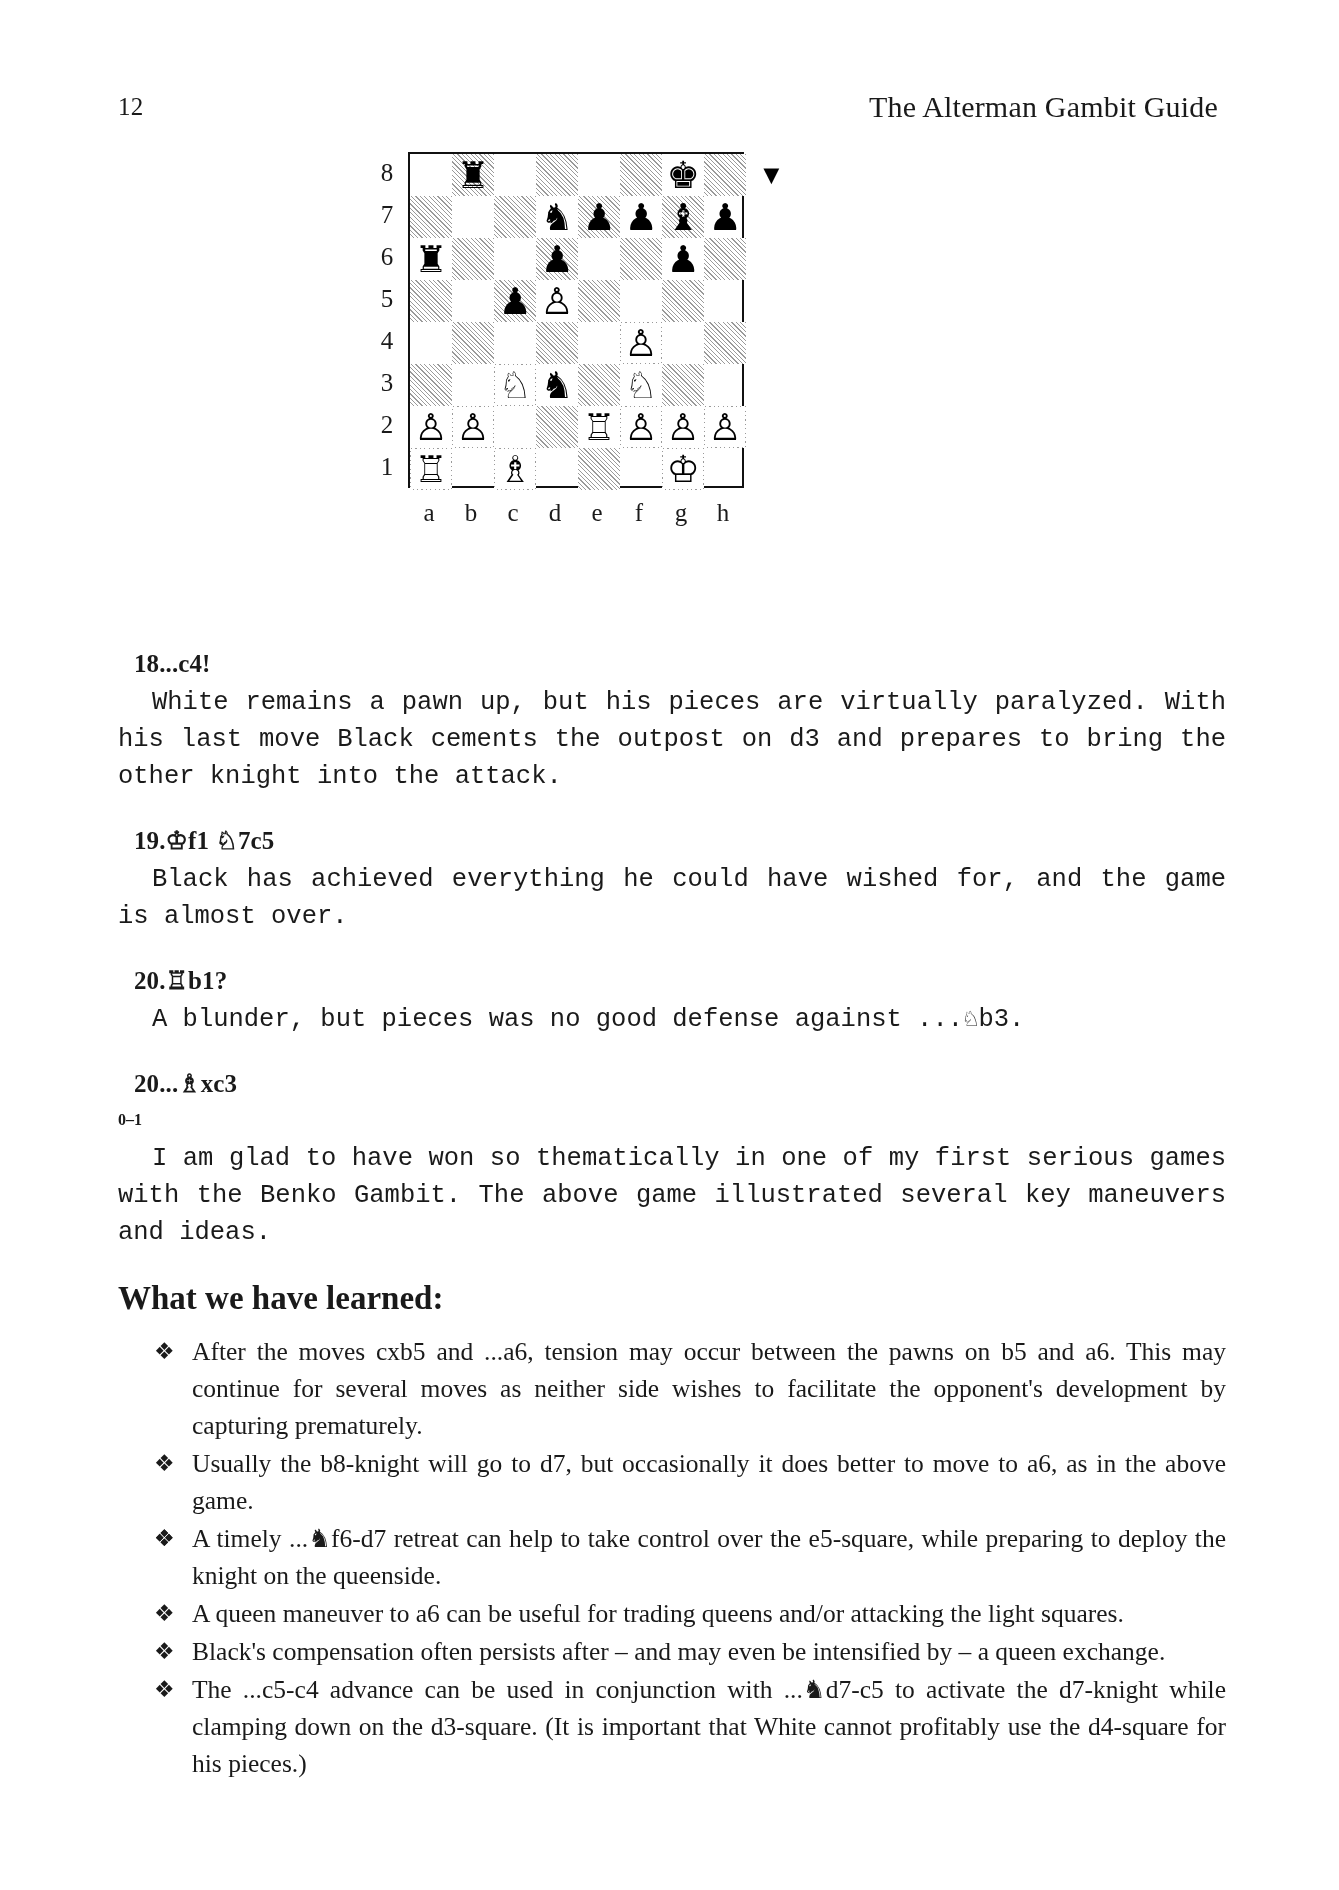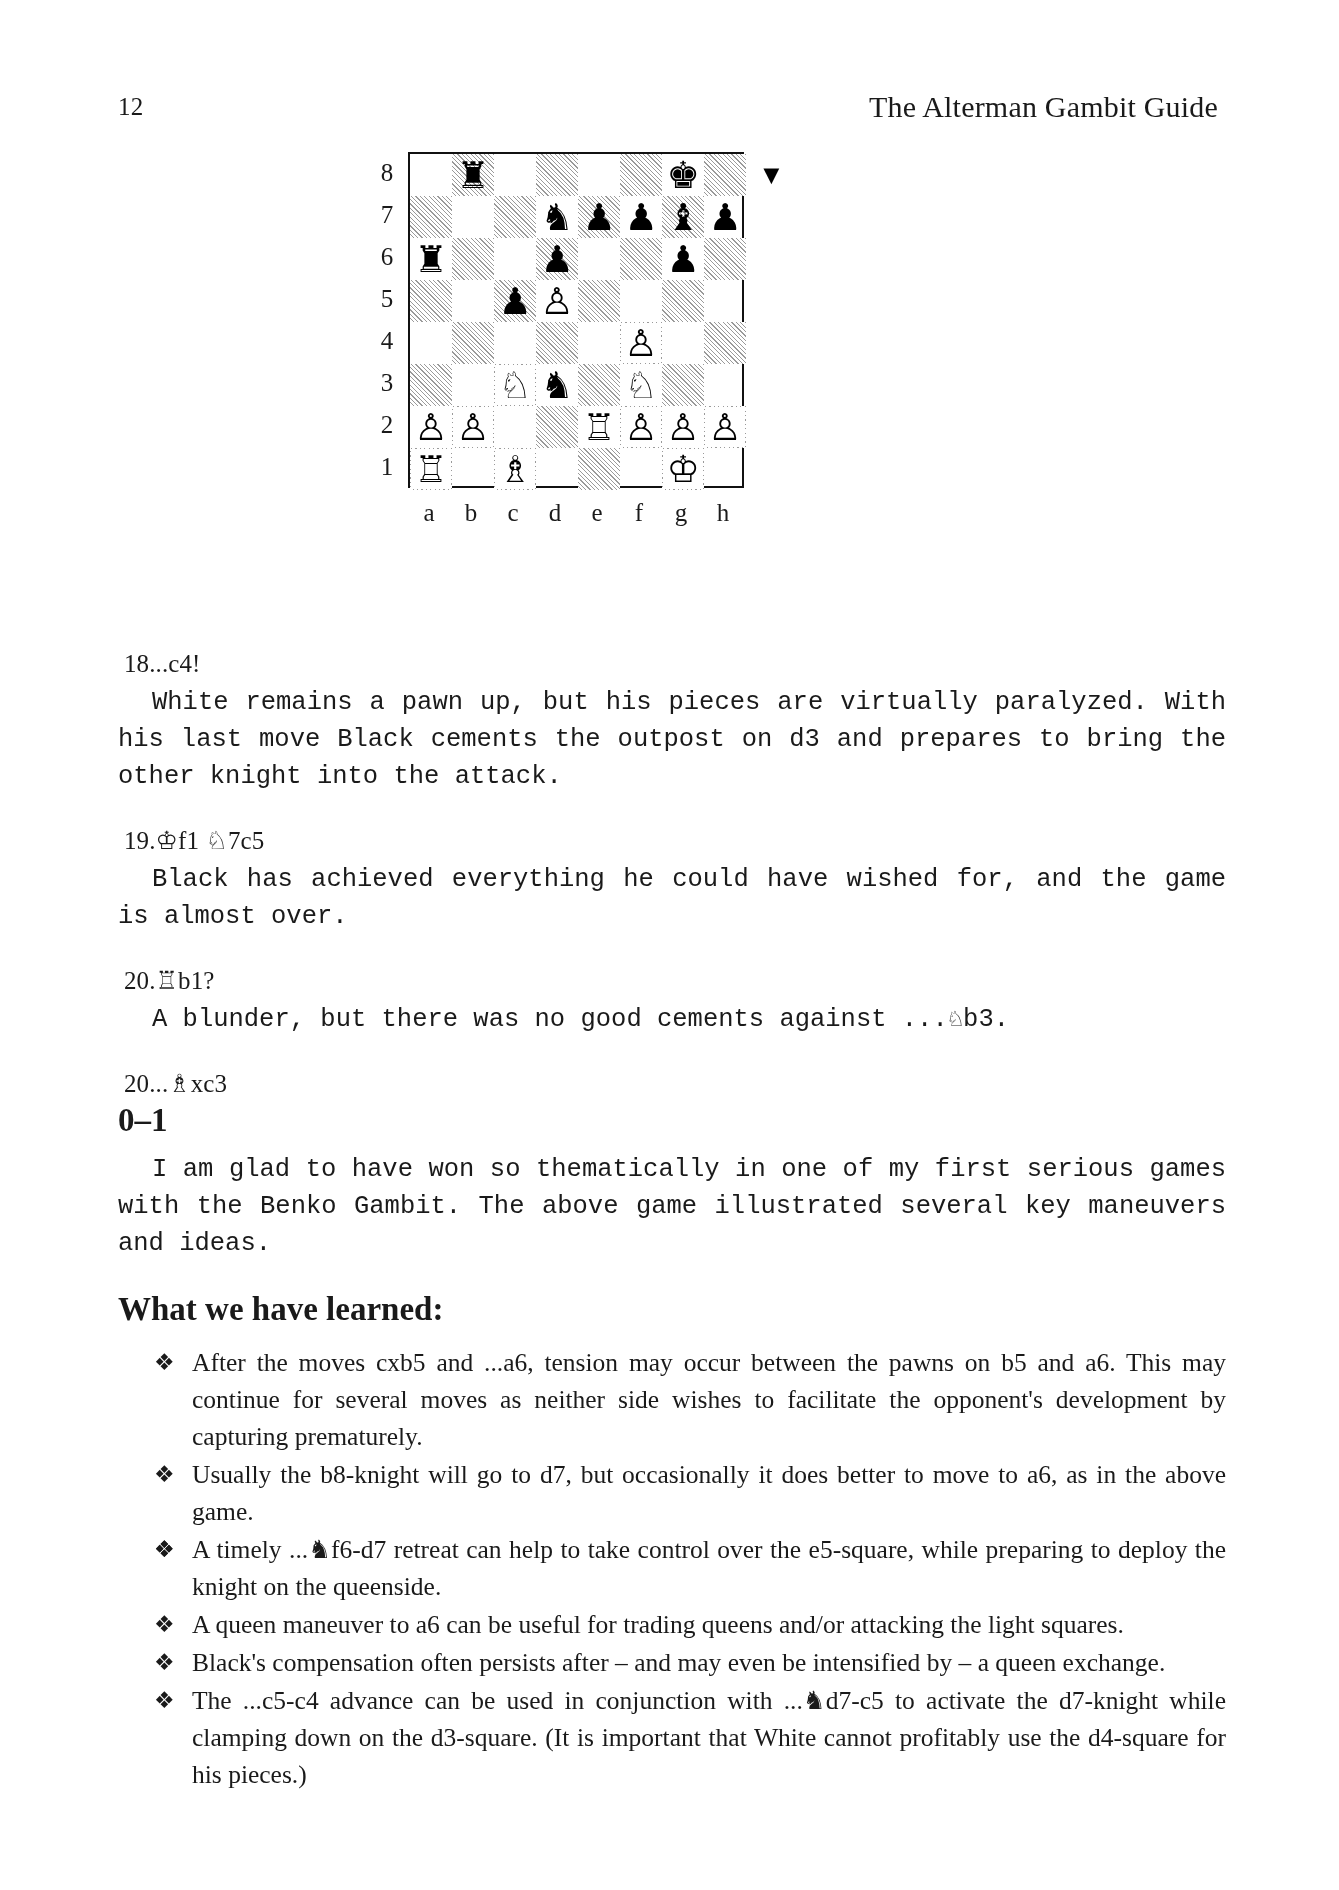--- a/index.html
+++ b/index.html
@@ -129,40 +129,40 @@
 
   
   .content {
     position: absolute;
     left: 118px;
     top: 648px;
     width: 1108px;
   }
   .movehdr {
     font-size: 25px;
-    font-weight: normal;
+    font-weight: bold;
     line-height: 32px;
-    margin: 0 0 4px 6px;
+    margin: 0 0 4px 16px;
     letter-spacing: .1px;
   }
   .para {
     font-size: 25.5px;
     line-height: 37px;
     margin: 0 0 0 0;
     text-align: justify;
     text-indent: 34px;
     hyphens: none;
     font-family: Liberation Mono, monospace;
   }
   .blk { margin-bottom: 30px; }
   .result {
-    font-size: 33px;
+    font-size: 16px;
     font-weight: bold;
     line-height: 32px;
-    margin: 0 0 15px 0;
+    margin: 0 0 4px 0;
   }
   .learned {
     font-size: 33px;
     font-weight: bold;
     line-height: 34px;
     margin: 24px 0 18px 0;
   }
   .bullets {
     margin: 0;
     padding: 0;
@@ -352,21 +352,21 @@
       <p class="para">White remains a pawn up, but his pieces are virtually paralyzed. With his last move Black cements the outpost on d3 and prepares to bring the other knight into the attack.</p>
     </div>
 
     <div class="blk">
       <div class="movehdr">19.♔f1 ♘7c5</div>
       <p class="para">Black has achieved everything he could have wished for, and the game is almost over.</p>
     </div>
 
     <div class="blk">
       <div class="movehdr">20.♖b1?</div>
-      <p class="para">A blunder, but there was no good cements against ...♘b3.</p>
+      <p class="para">A blunder, but pieces was no good defense against ...♘b3.</p>
     </div>
 
     <div class="blk">
       <div class="movehdr">20...♗xc3</div>
       <div class="result">0–1</div>
       <p class="para">I am glad to have won so thematically in one of my first serious games with the Benko Gambit. The above game illustrated several key maneuvers and ideas.</p>
     </div>
 
     <div class="learned">What we have learned:</div>
 

